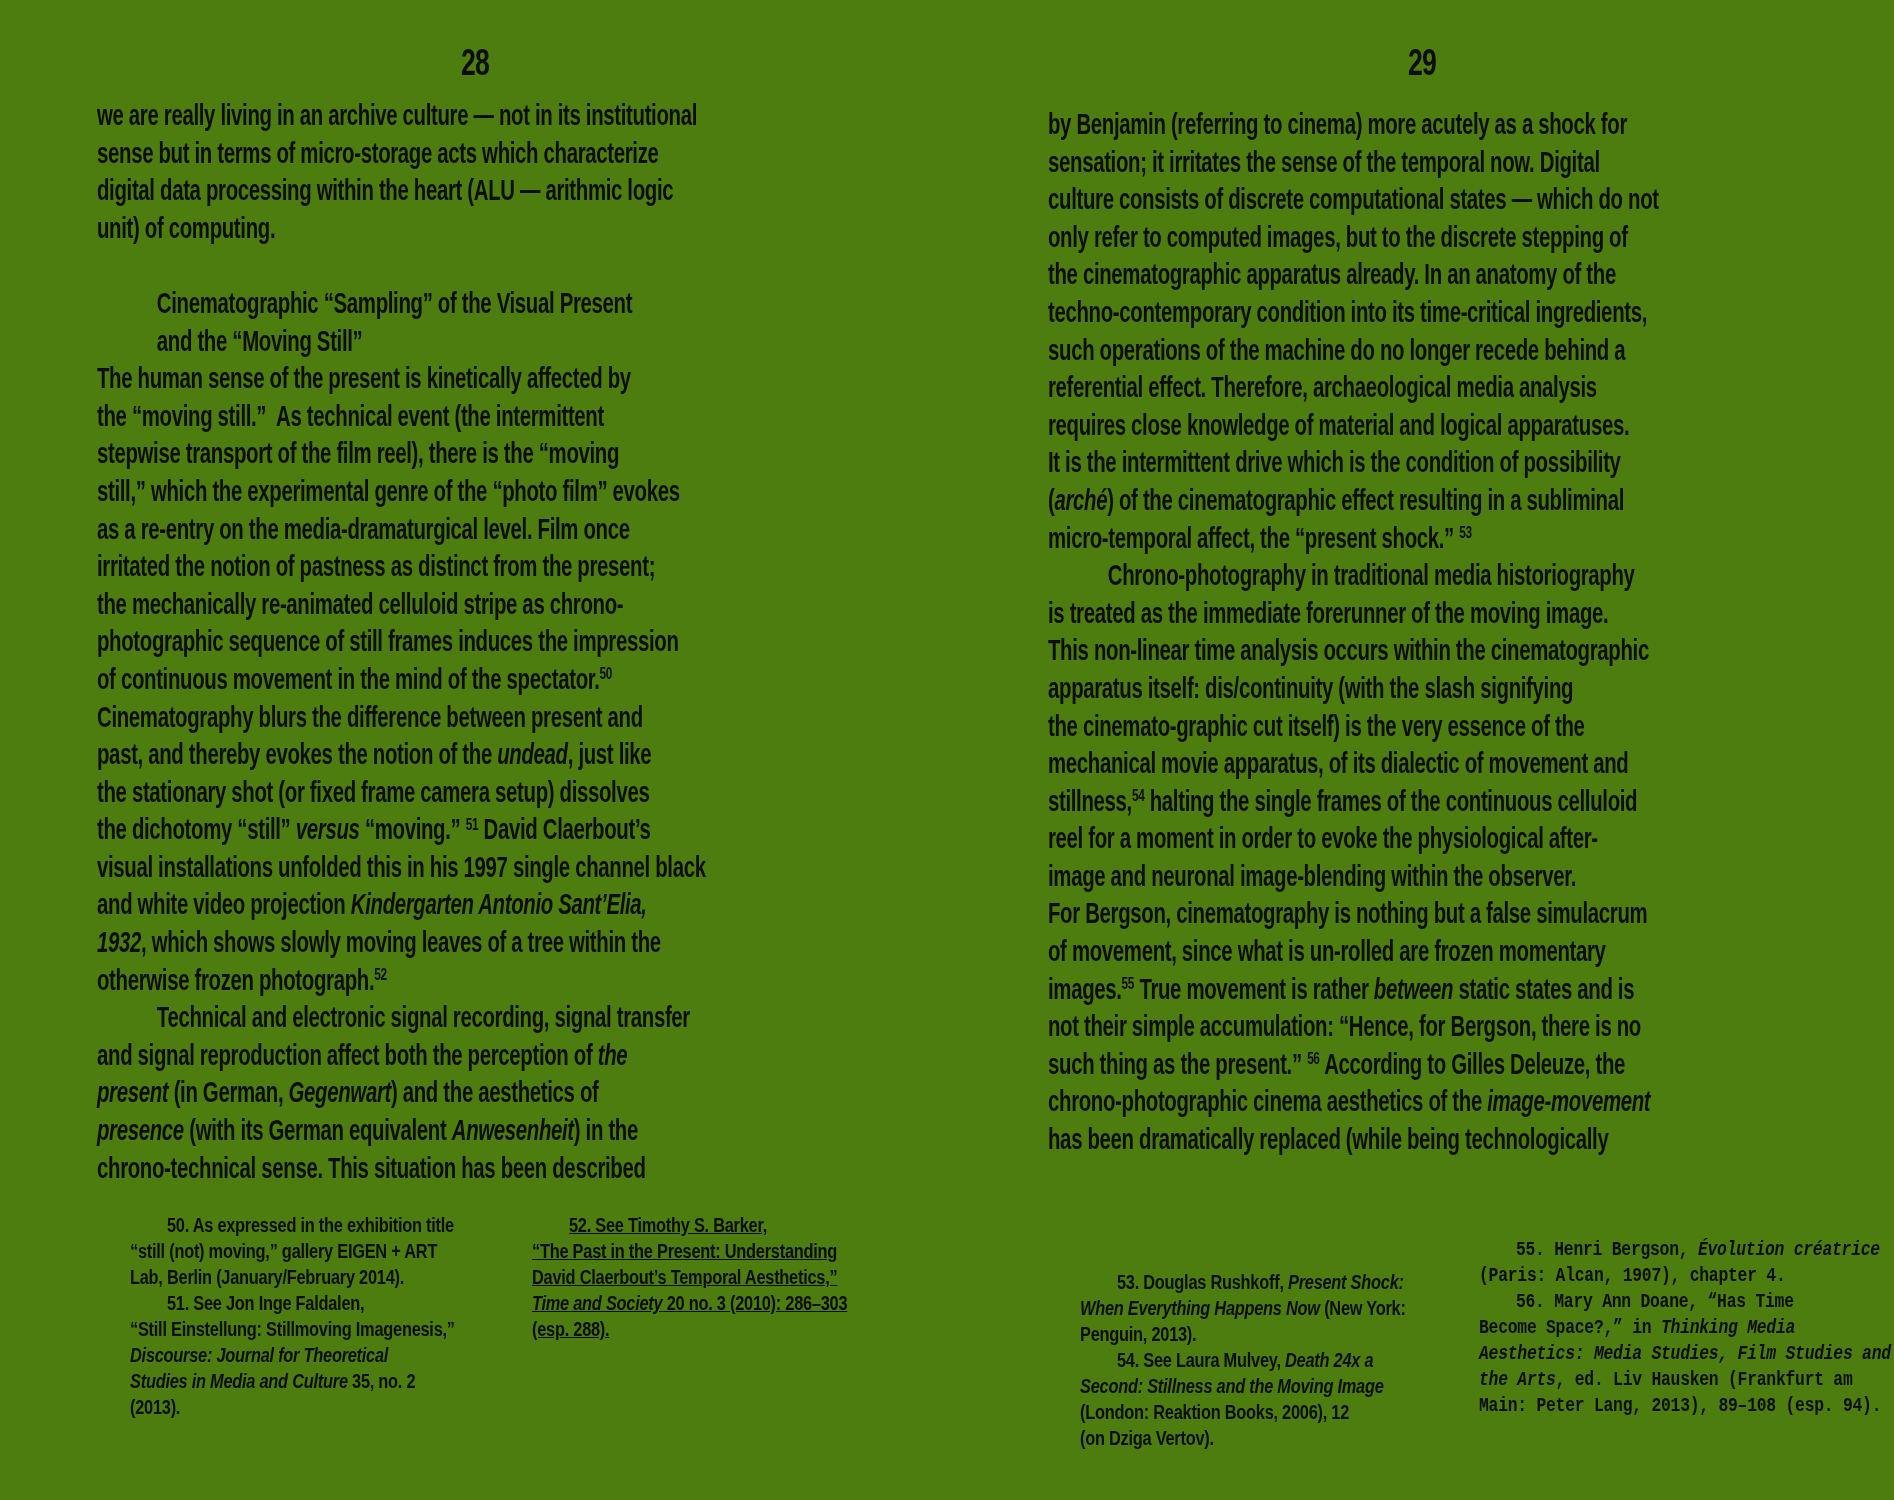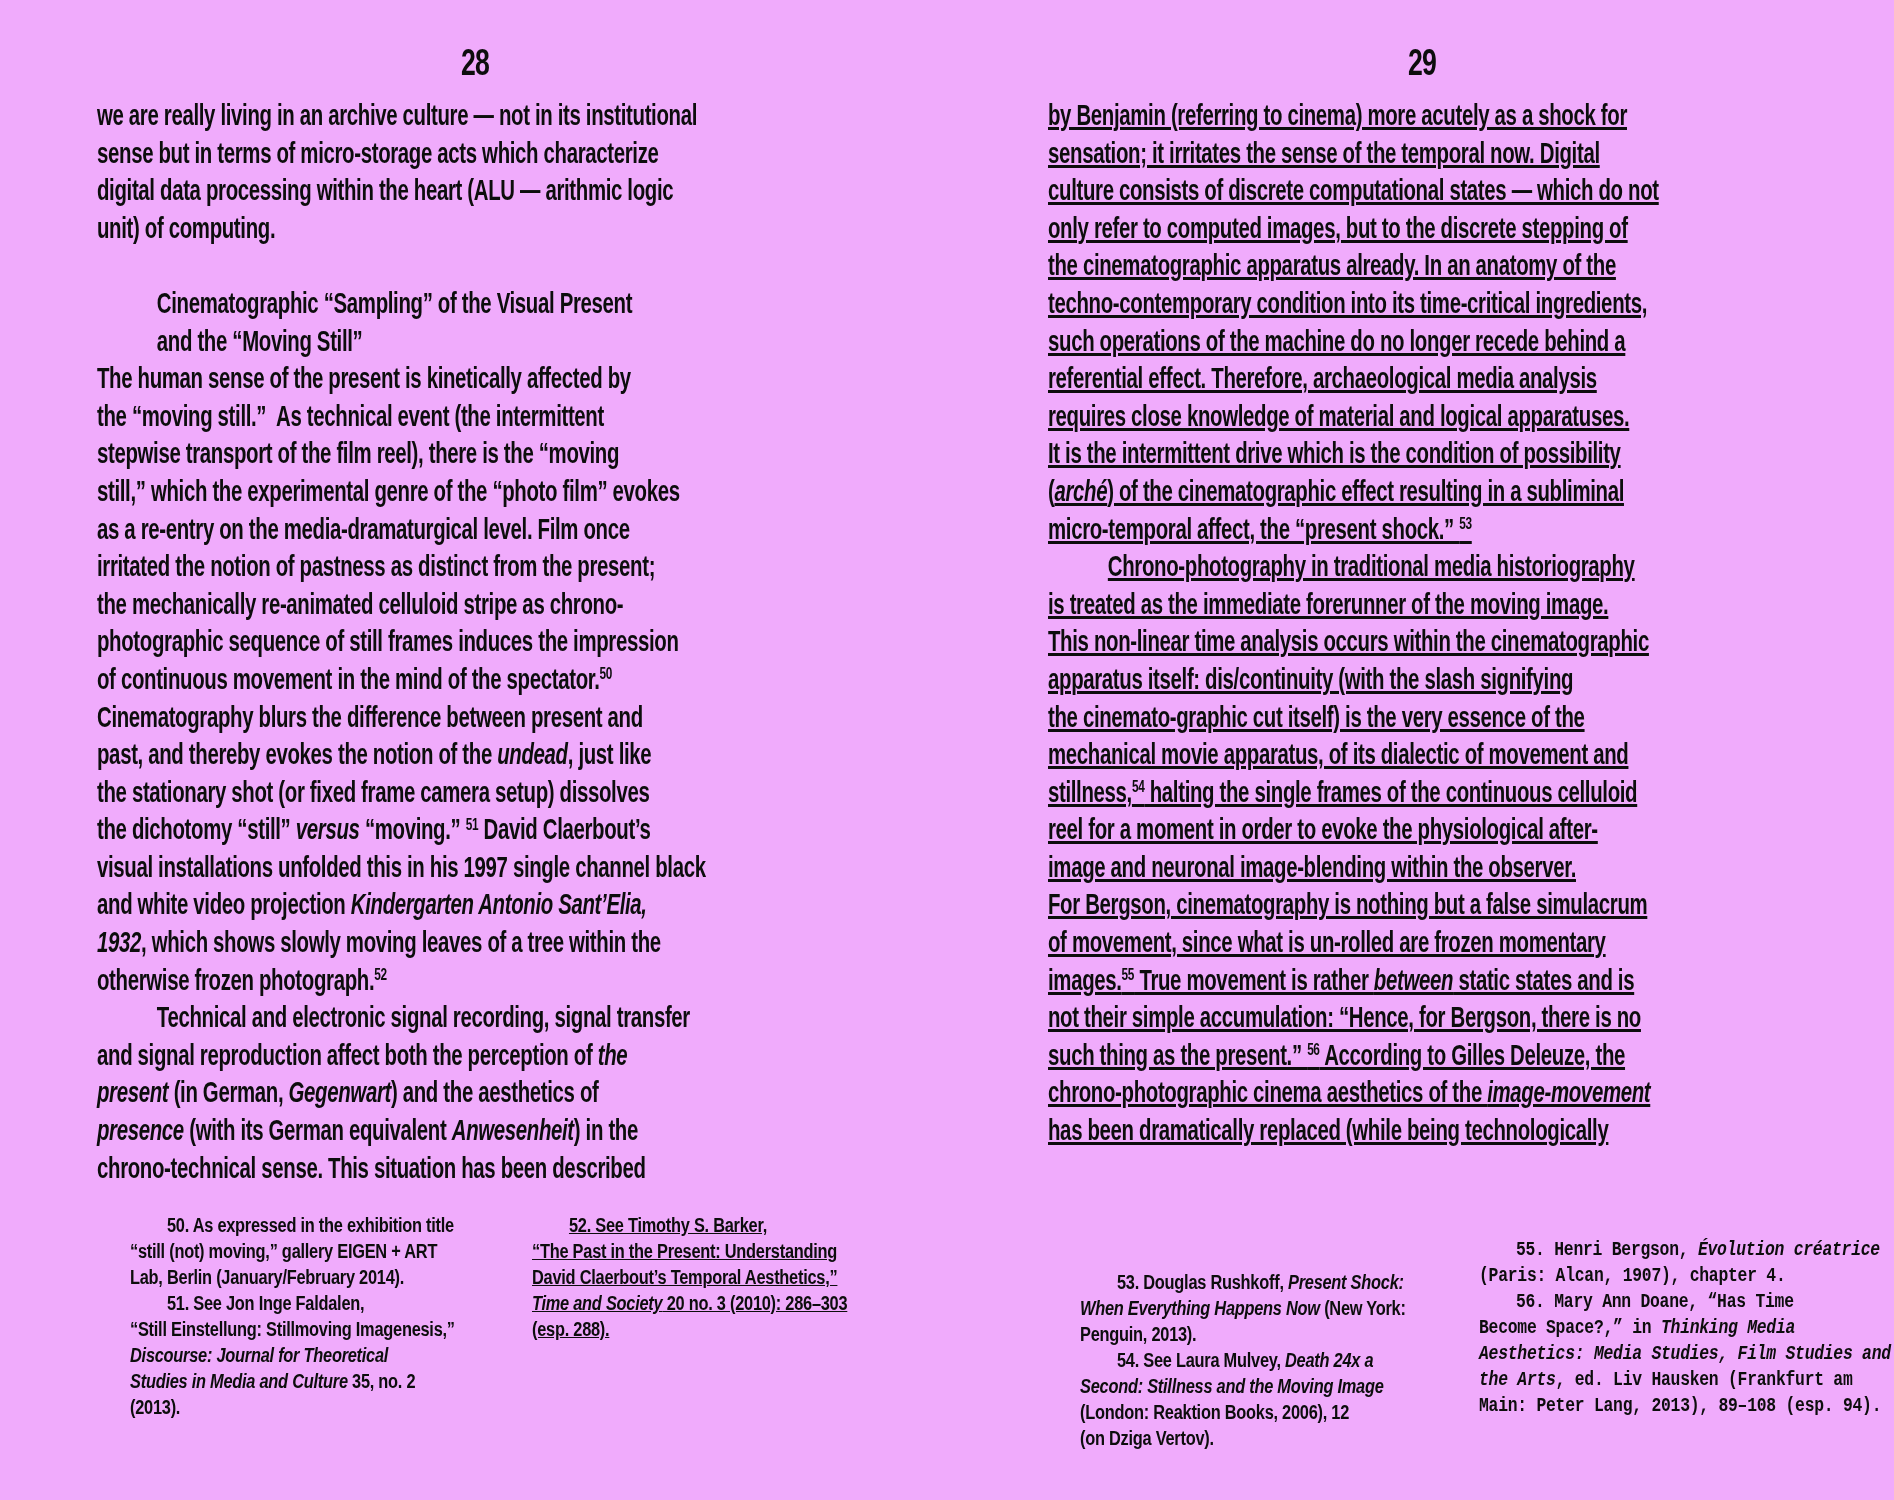--- a/index.html
+++ b/index.html
@@ -1,20 +1,20 @@
 <!DOCTYPE html>
 <html><head>
 <meta charset="utf-8">
 <style>
   html, body { margin: 0; padding: 0; background: #ffffff; }
   .spread {
     position: relative;
     width: 1894px;
     height: 1500px;
-    background: #f0abfc;
+    background: #4d7c0f;
     color: #0d0d0d;
     font-family: "Liberation Sans", sans-serif;
     overflow: hidden;
   }
   .pagenum {
     position: absolute;
     top: 42px;
     width: 100px;
     text-align: center;
     font-size: 37px;
@@ -108,21 +108,21 @@
   <div class="fn-block" style="left:500px; top:1212px;text-decoration:underline;">
       <div class="line ind"><span>52. See Timothy S. Barker,</span></div>
       <div class="line"><span>“The Past in the Present: Understanding</span></div>
       <div class="line"><span>David Claerbout’s Temporal Aesthetics,”</span></div>
       <div class="line"><span class="i">Time and Society</span><span> 20 no. 3 (2010): 286–303</span></div>
       <div class="line"><span>(esp. 288).</span></div>
     </div>
 
   <div class="pagenum" style="left:1372px;">29</div>
 
-  <div class="body-block" style="left:1048px; top:96px;text-decoration:underline;">
+  <div class="body-block" style="left:1048px; top:105px;">
       <div class="line"><span>by Benjamin (referring to cinema) more acutely as a shock for</span></div>
       <div class="line"><span>sensation; it irritates the sense of the temporal now. Digital</span></div>
       <div class="line"><span>culture consists of discrete computational states — which do not</span></div>
       <div class="line"><span>only refer to computed images, but to the discrete stepping of</span></div>
       <div class="line"><span>the cinematographic apparatus already. In an anatomy of the</span></div>
       <div class="line"><span>techno-contemporary condition into its time-critical ingredients,</span></div>
       <div class="line"><span>such operations of the machine do no longer recede behind a</span></div>
       <div class="line"><span>referential effect. Therefore, archaeological media analysis</span></div>
       <div class="line"><span>requires close knowledge of material and logical apparatuses.</span></div>
       <div class="line"><span>It is the intermittent drive which is the condition of possibility</span></div>

